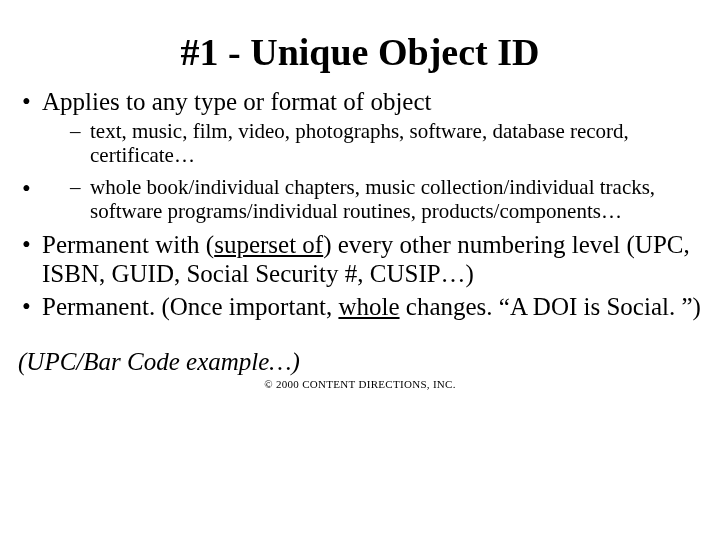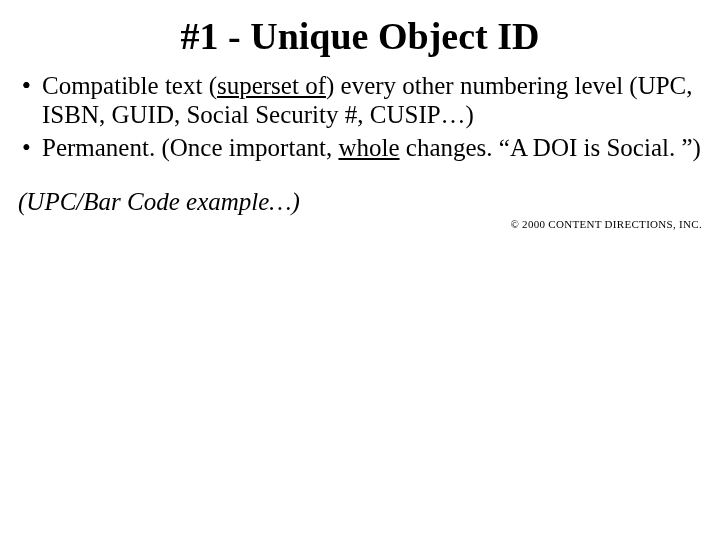--- a/index.html
+++ b/index.html
@@ -10,20 +10,21 @@
     background: #ffffff;
     font-family: "Times New Roman", Times, serif;
     color: #000000;
     overflow: hidden;
   }
   .slide {
     box-sizing: border-box;
     width: 720px;
     height: 512px;
     padding: 10px 18px 0 18px;
+    margin-top: 16px;
   }
   .title {
     text-align: center;
     font-size: 38px;
     font-weight: bold;
     margin: 4px 0 14px 0;
   }
   ul.level1 {
     list-style: none;
     margin: 0;
@@ -68,41 +69,50 @@
   .underline {
     text-decoration: underline;
   }
   .example-line {
     text-align: left;
     font-style: italic;
     font-size: 25px;
     margin-top: 2px;
   }
   .copyright {
-    text-align: right;
+    text-align: center;
     font-size: 11px;
     margin-top: 2px;
     letter-spacing: 0.3px;
   }
 </style>
 </head>
 <body>
 
 <div class="slide">
 
   <div class="title">#1 - Unique Object ID</div>
 
   <ul class="level1">
 
-
     <li>
+      <span>Applies to any type or format of object</span>
+      <ul class="level2">
+        <li>text, music, film, video, photographs, software, database record, certificate…</li>
+      </ul>
     </li>
 
     <li>
-      <span>Compatible text (</span><span class="underline">superset of</span><span>) every other numbering level (UPC, ISBN, GUID, Social Security #, CUSIP…)</span>
+      <ul class="level2">
+        <li>whole book/individual chapters, music collection/individual tracks, software programs/individual routines, products/components…</li>
+      </ul>
+    </li>
+
+    <li>
+      <span>Permanent with (</span><span class="underline">superset of</span><span>) every other numbering level (UPC, ISBN, GUID, Social Security #, CUSIP…)</span>
     </li>
 
     <li>
       <span>Permanent.  (Once important, </span><span class="underline">whole</span><span> changes.  “A DOI is Social. ”)</span>
     </li>
 
   </ul>
 
   <div class="spacer"></div>
 

